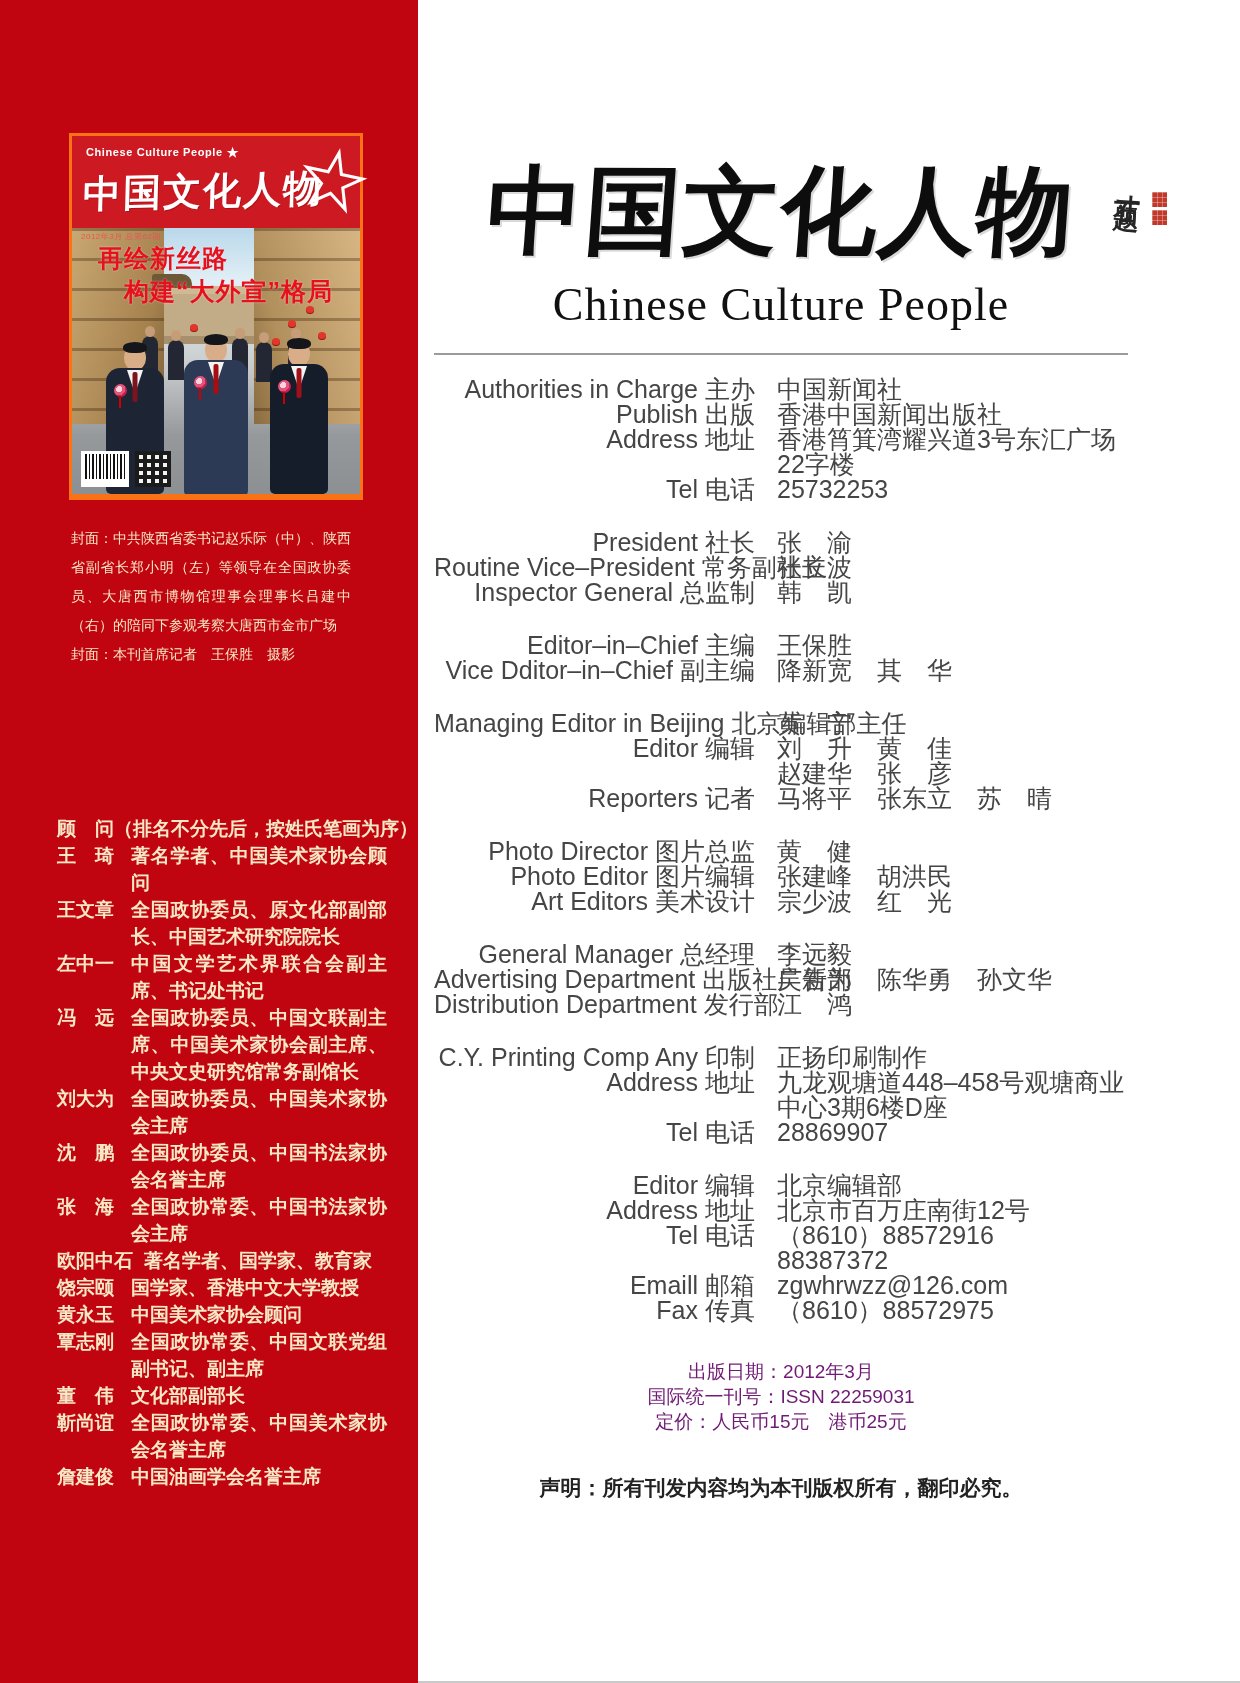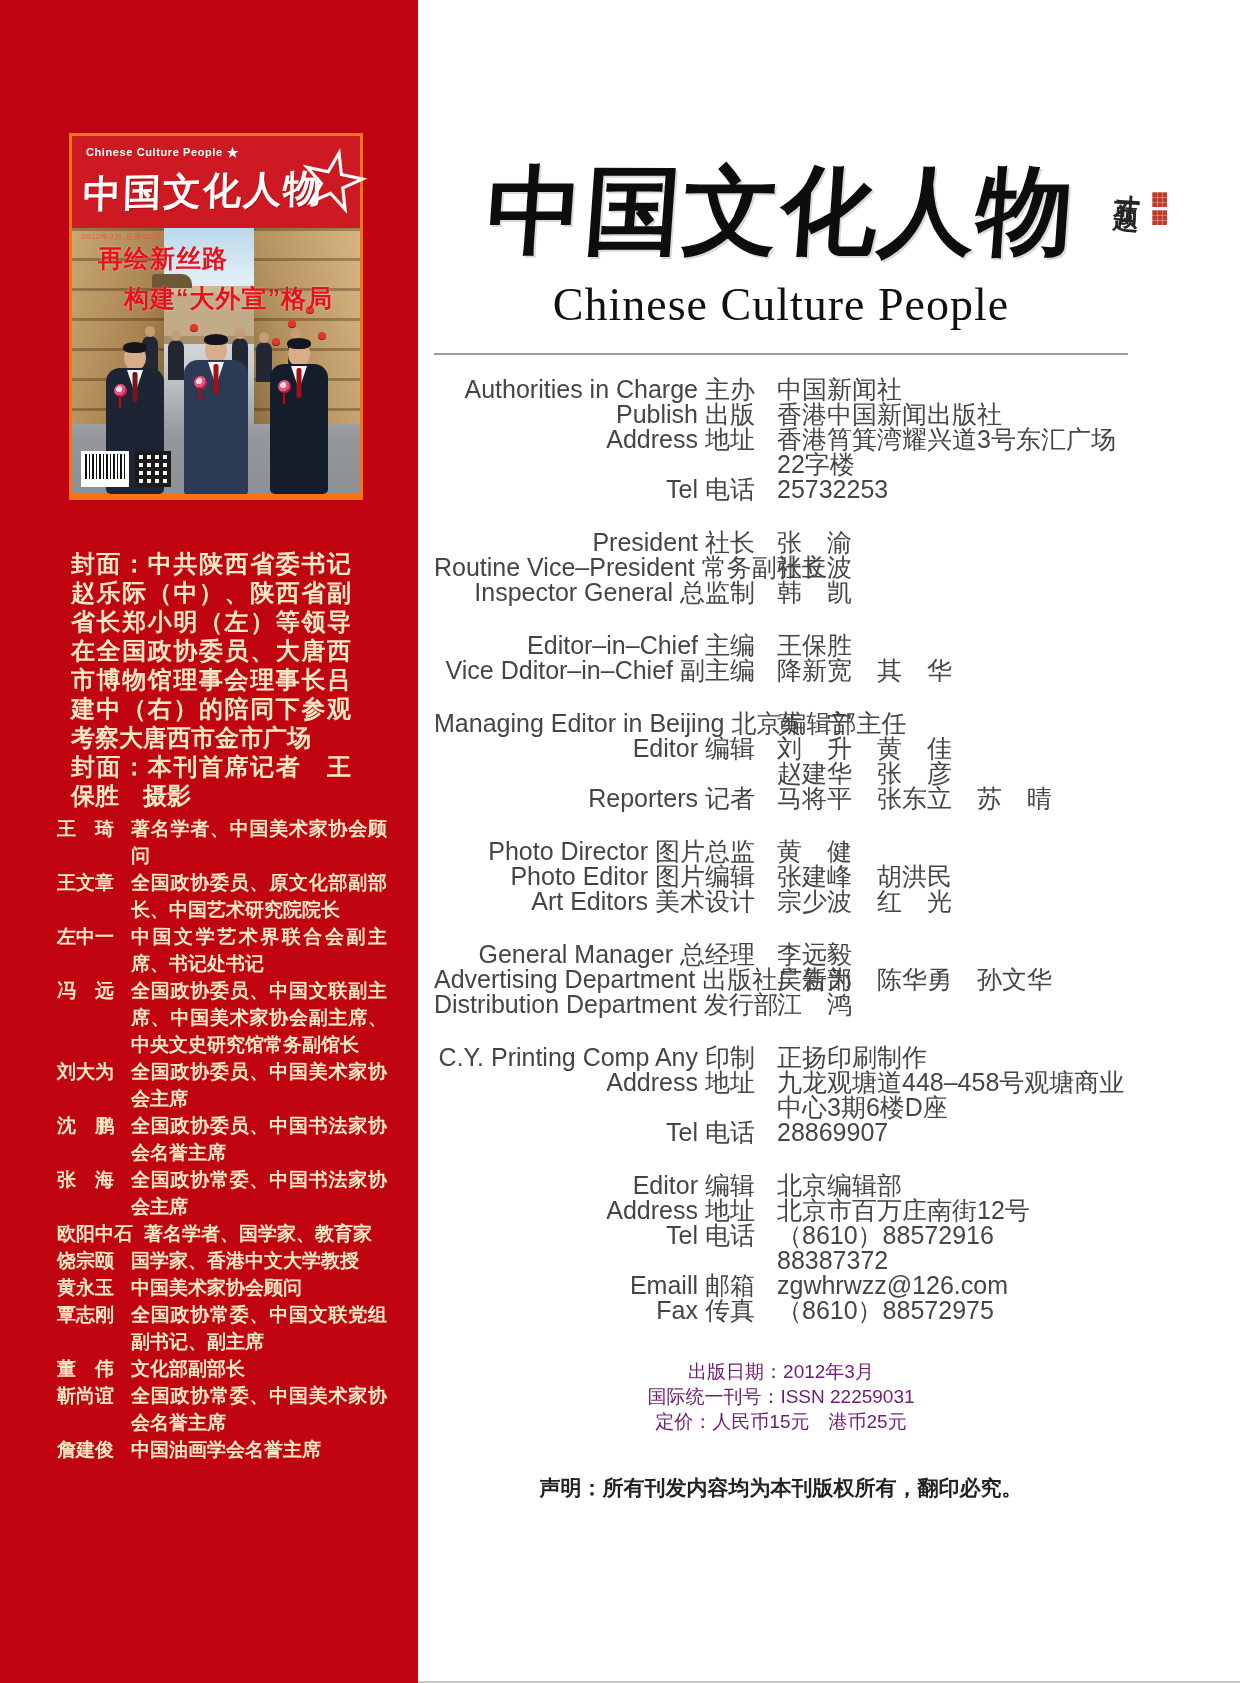--- a/index.html
+++ b/index.html
@@ -39,31 +39,31 @@
   .p-shirt{position:absolute;top:2px;left:50%;transform:translateX(-50%);width:16px;height:24px;background:#f4f4f2;
            clip-path:polygon(0 0,100% 0,50% 100%);}
   .p-tie{position:absolute;top:4px;left:50%;transform:translateX(-50%);width:5px;height:30px;background:#a50f14;border-radius:2px;}
   .p-flower{position:absolute;width:13px;height:13px;border-radius:50%;
             background:radial-gradient(circle at 40% 40%,#ffd2de 0 3px,#e4557e 3px 6px,#c42050 6px);}
   .p-flower::after{content:"";position:absolute;top:12px;left:5px;width:2px;height:12px;background:#c00;}
   .lantern{position:absolute;width:8px;height:7px;background:#e3362b;border-radius:50%;box-shadow:0 1px 0 #8c1712;}
   .issue-note{position:absolute;top:3px;left:9px;font-size:8px;color:#e8564f;letter-spacing:.5px;}
   .headline{position:absolute;top:14px;left:26px;color:#e8101c;font-weight:bold;font-size:25px;
             letter-spacing:1px;text-shadow:0 0 2px rgba(255,255,255,.55);white-space:nowrap;}
-  .headline .hl2{margin-top:7px;margin-left:26px;}
+  .headline .hl2{margin-left:26px;}
   .barcode{position:absolute;left:9px;bottom:7px;width:48px;height:36px;background:#fff;padding:3px 4px 8px 4px;box-sizing:border-box;}
   .barcode::before{content:"";display:block;width:100%;height:100%;
       background:repeating-linear-gradient(90deg,#111 0 2px,#fff 2px 4px,#111 4px 5px,#fff 5px 7px);}
   .qrcode{position:absolute;left:63px;bottom:7px;width:36px;height:36px;background:#f2f2f2;
       background-image:repeating-linear-gradient(0deg,#1b1b1b 0 4px,transparent 4px 8px),
                        repeating-linear-gradient(90deg,#1b1b1b 0 4px,transparent 4px 8px);}
 
   
-  .caption{position:absolute;left:71px;top:549px;width:280px;color:#f8e9c6;font-size:24px;
-           font-weight:bold;line-height:29px;text-align:justify;}
+  .caption{position:absolute;left:71px;top:524px;width:280px;color:#f8e9c6;font-size:14px;
+           font-weight:normal;line-height:29px;text-align:justify;}
   .caption p{margin:0;}
   .advisors{position:absolute;left:57px;top:815px;width:330px;color:#f8e9c6;font-size:19px;
             font-weight:bold;line-height:27px;}
   .adv-head{white-space:nowrap;}
   .adv-row{display:flex;justify-content:space-between;}
   .adv-name{flex:none;min-width:63px;margin-right:11px;white-space:nowrap;}
   .adv-title{flex:1;text-align:justify;}
 
   
   .panel{position:absolute;left:418px;top:0;right:0;bottom:0;padding:0 112px 0 16px;}
@@ -163,20 +163,21 @@
         <div class="qrcode"></div>
       </div>
     </div>
 
     <div class="caption">
       <p>封面：中共陕西省委书记赵乐际（中）、陕西省副省长郑小明（左）等领导在全国政协委员、大唐西市博物馆理事会理事长吕建中（右）的陪同下参观考察大唐西市金市广场</p>
       <p>封面：本刊首席记者　王保胜　摄影</p>
     </div>
 
     <div class="advisors">
+      <div class="adv-head">顾　问（排名不分先后，按姓氏笔画为序）</div>
       <div id="adv-rows">
           <div class="adv-row">
             <span class="adv-name">王　琦</span>
             <span class="adv-title">著名学者、中国美术家协会顾问</span>
           </div>
           <div class="adv-row">
             <span class="adv-name">王文章</span>
             <span class="adv-title">全国政协委员、原文化部副部长、中国艺术研究院院长</span>
           </div>
           <div class="adv-row">

